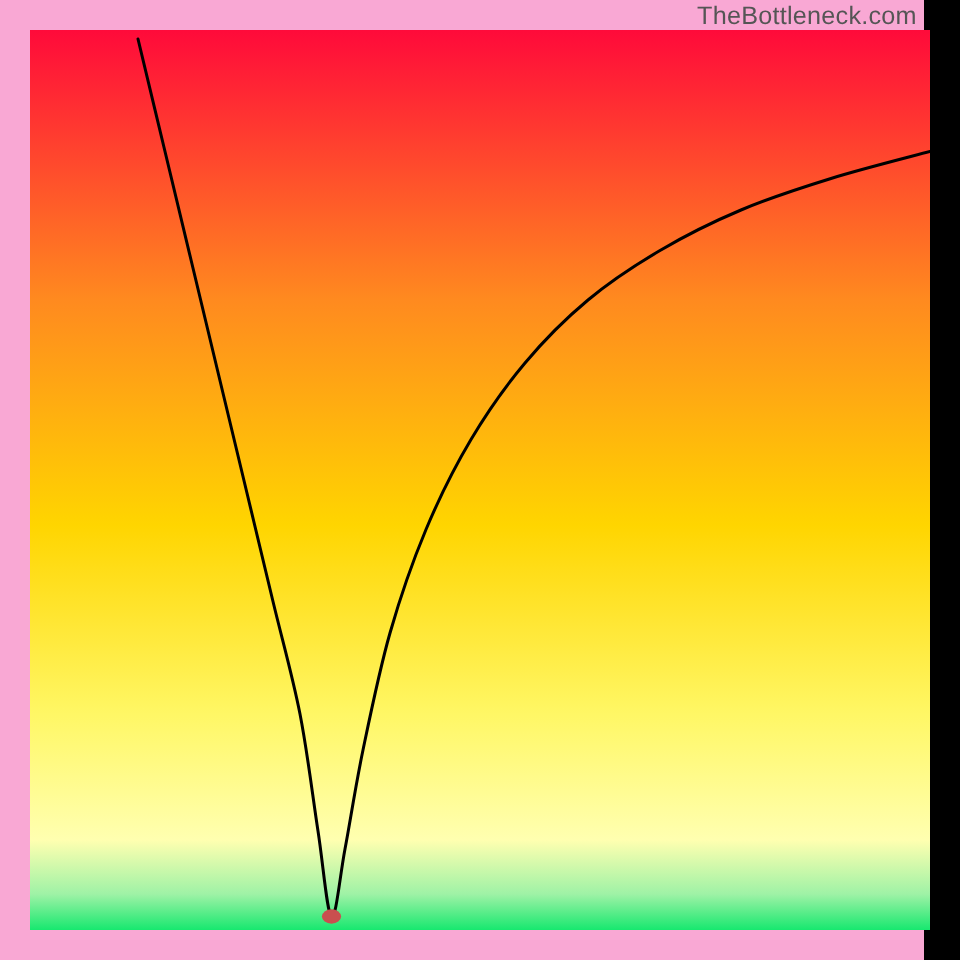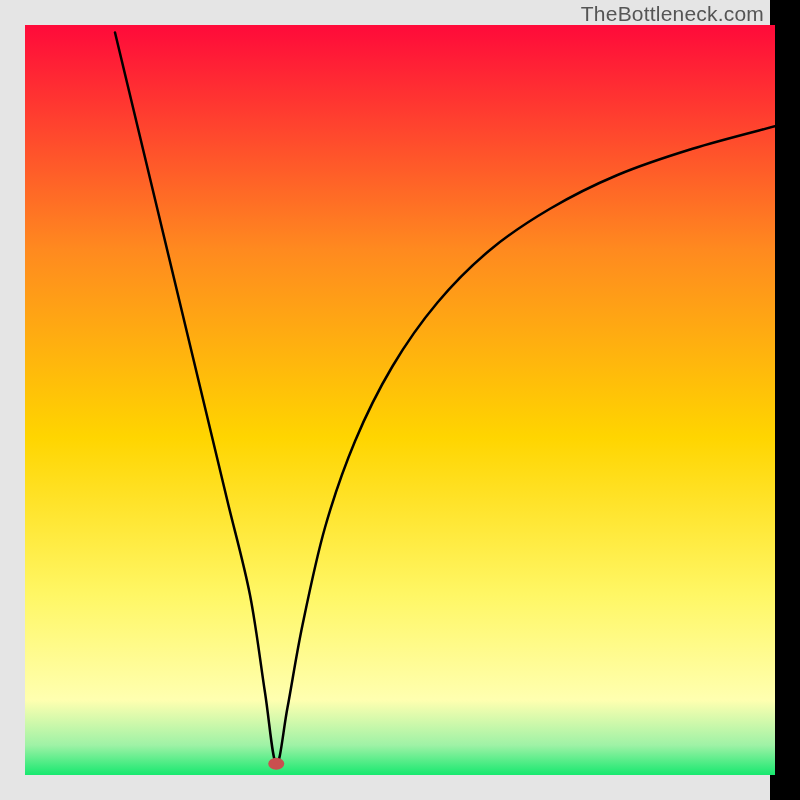--- a/index.html
+++ b/index.html
@@ -8,21 +8,21 @@
     width: 800px;
     height: 800px;
     overflow: hidden;
     background: #000;
     font-family: Arial, Helvetica, sans-serif;
   }
   .outer {
     position: relative;
     width: 770px;
     height: 800px;
-    background: #e5e5e5;
+    background: #f9a8d4;
   }
   .plot {
     position: absolute;
     left: 25px;
     top: 25px;
     width: 750px;
     height: 750px;
     overflow: hidden;
   }
   .plot svg {

